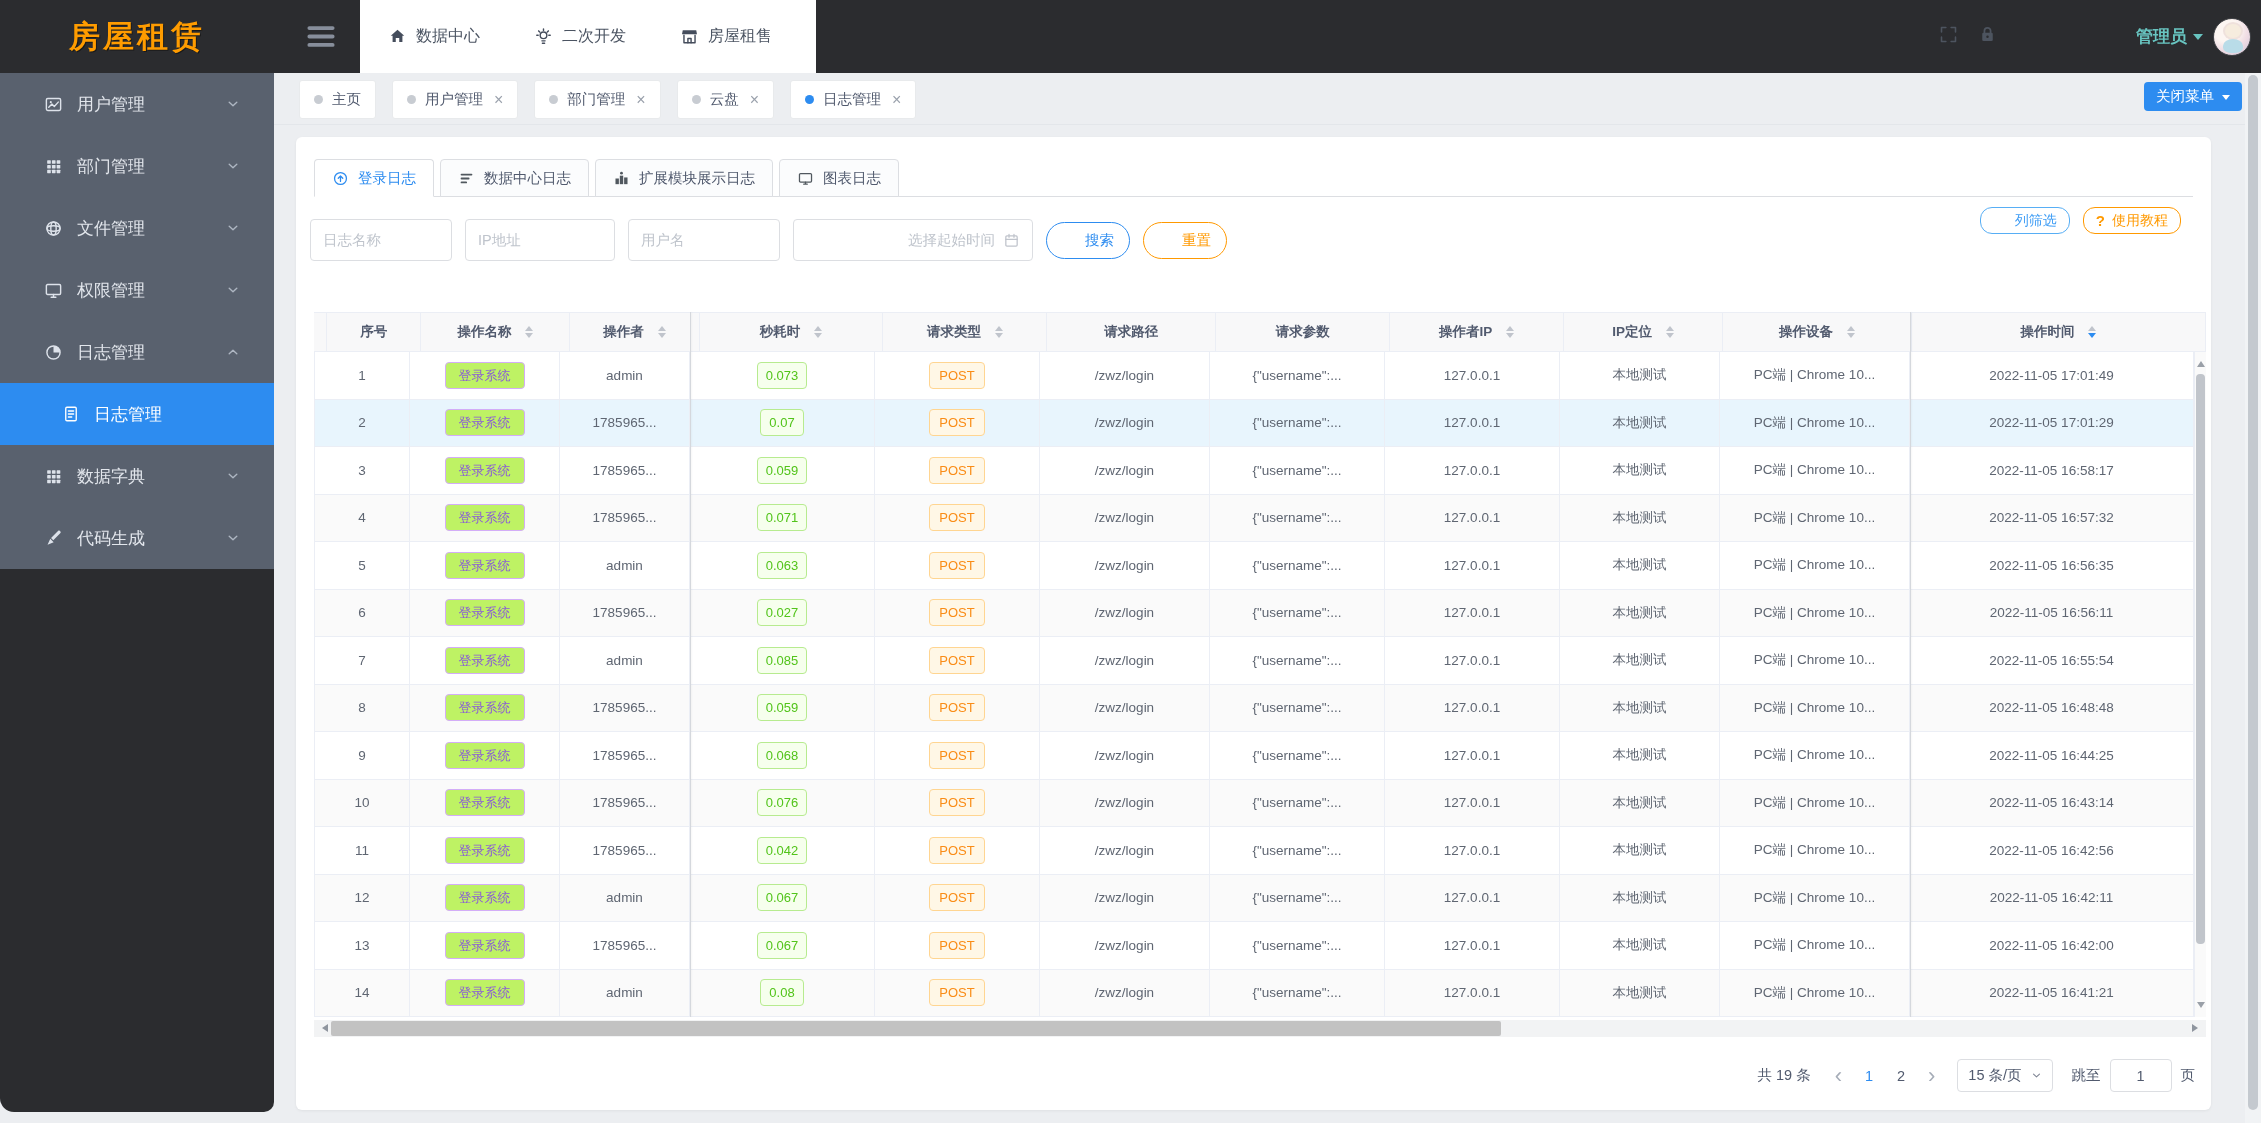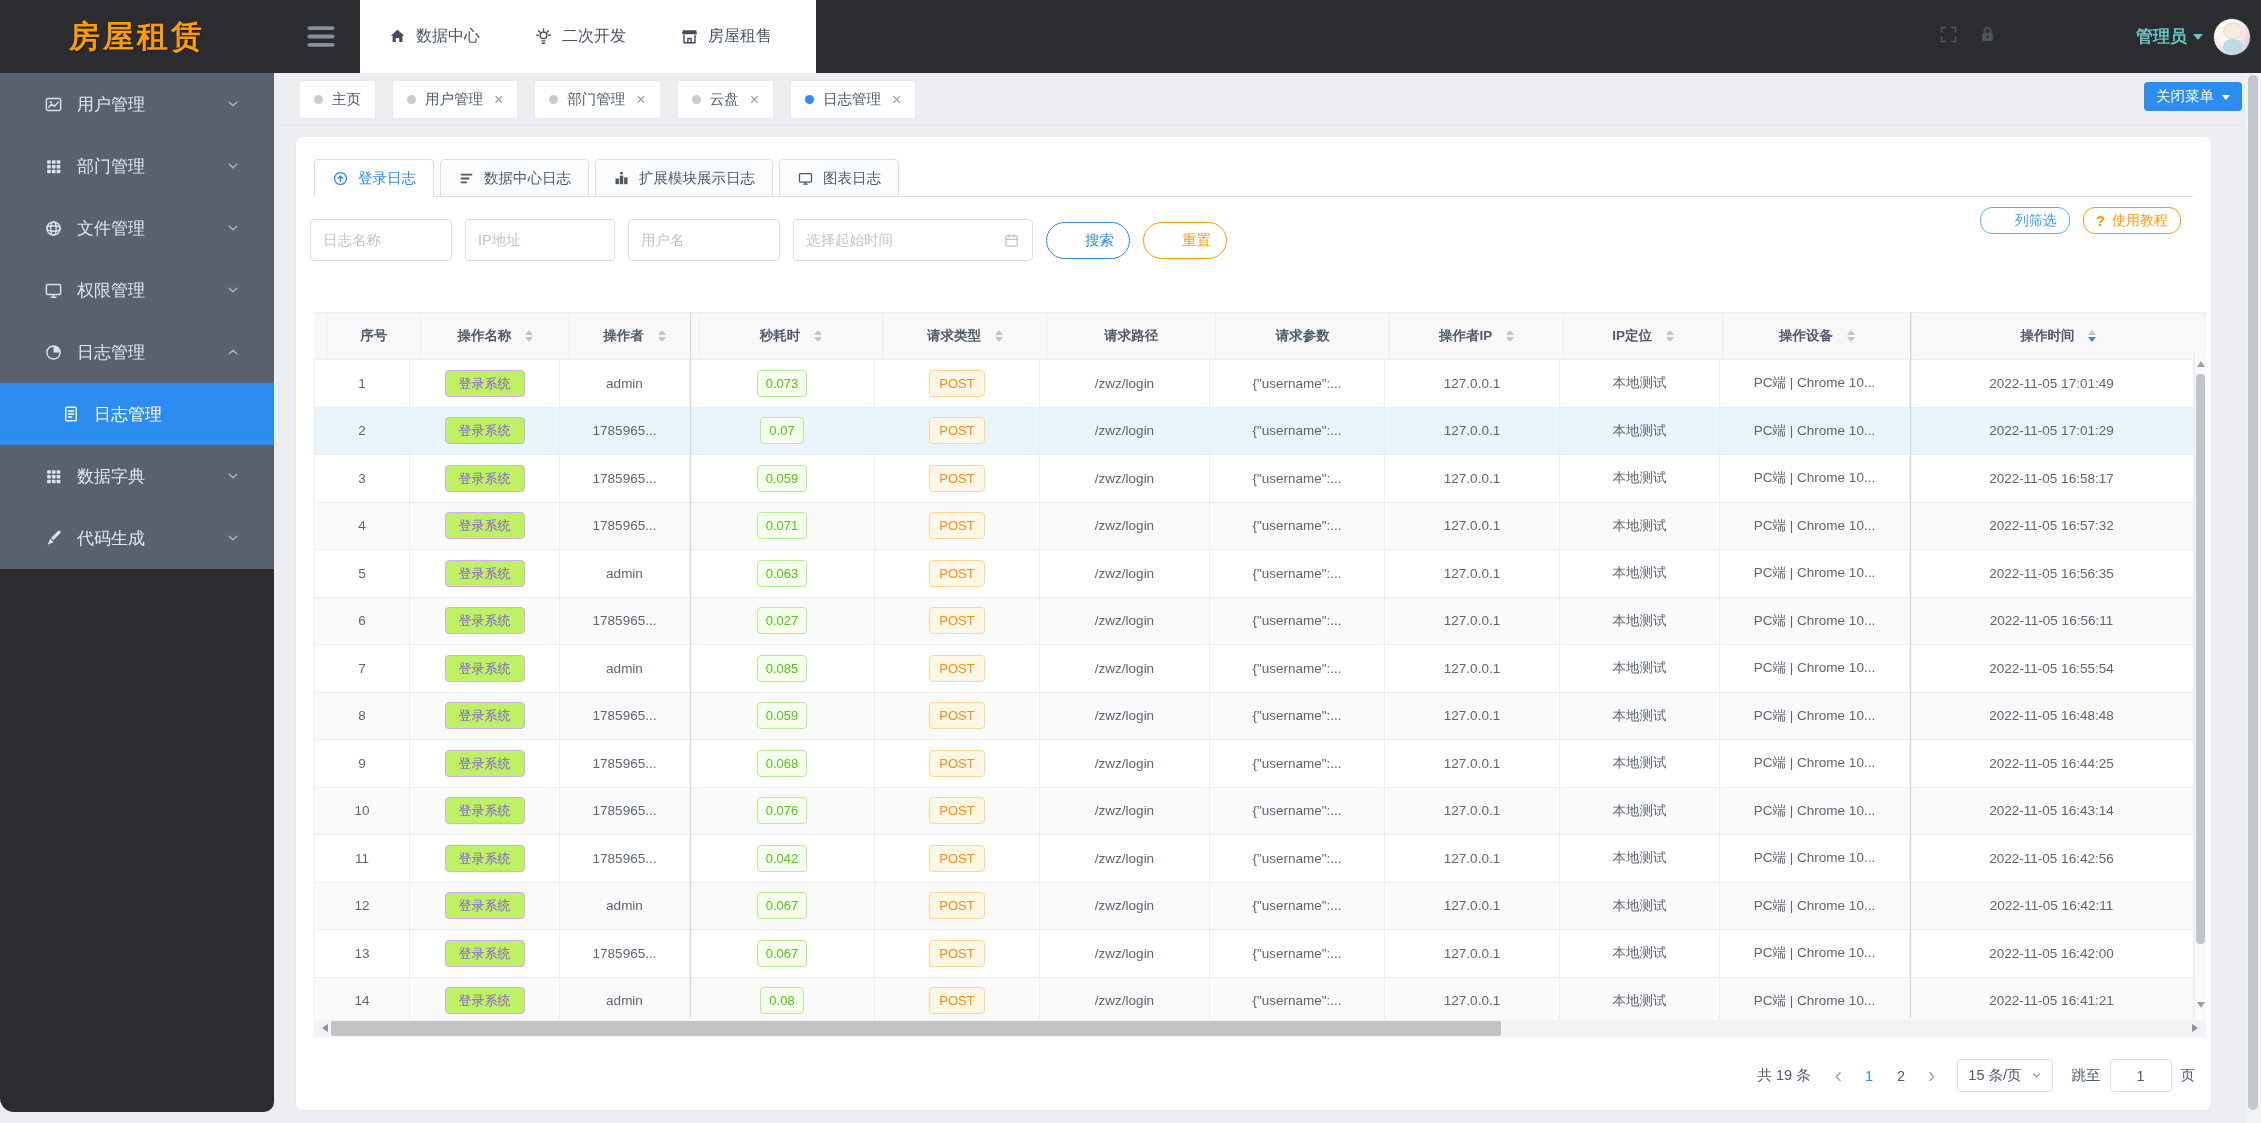--- a/index.html
+++ b/index.html
@@ -69,21 +69,21 @@
   .pill-btn .icon { width:16px; height:16px; }
   #rightbtns { position:absolute; right:30px; top:70px; display:flex; gap:13px; }
   .soft-btn { height:27px; border-radius:12px; background:#fff; display:flex; align-items:center; gap:7px; padding:0 12px; font-size:14px; cursor:pointer; font-family:inherit; }
   #colfilter-btn { border:1px solid #57aef5; color:#3d9cf5; }
   #tutorial-btn { border:1px solid #ff9900; color:#ff9900; }
   .soft-btn .icon { width:15px; height:15px; }
   .qmark { font-weight:bold; font-size:15px; }
 
   
   #tablewrap { position:absolute; left:18px; top:175px; width:1892px; height:705px; font-size:13.5px; }
-  #thead { display:flex; height:48px; background:#f8f8f9; border-top:1px solid #ebeef5; border-bottom:1px solid #ebeef5;padding-left:12px; }
+  #thead { display:flex; height:40px; background:#f8f8f9; border-top:1px solid #ebeef5; border-bottom:1px solid #ebeef5;padding-left:12px; }
   .th { display:flex; align-items:center; justify-content:center; font-weight:bold; color:#515a6e; border-right:1px solid #ebeef5; height:100%; cursor:default; }
   .th.sortable { cursor:pointer;gap:9px; }
   .th:first-child { border-left:1px solid #ebeef5; }
   .sort { display:inline-flex; flex-direction:column; margin-left:5px; }
   .sort i { width:0; height:0; border:4px solid transparent; display:block; }
   .sort .up { border-bottom:5px solid #c0c4cc; margin-bottom:2px; }
   .sort .dn { border-top:5px solid #c0c4cc; }
   .sort .dn.on { border-top-color:#2d8cf0; }
   #tbody .trow { display:flex; height:47.5px; background:#fff; border-bottom:1px solid #ebeef5; }
   #tbody .trow.stripe { background:#fafafa; }
@@ -411,21 +411,21 @@
 
     <div class="f-input" style="width: 142px;">
         <span class="ph">日志名称</span>
       </div>
       <div class="f-input" style="width: 150px;">
         <span class="ph">IP地址</span>
       </div>
       <div class="f-input" style="width: 152px;">
         <span class="ph">用户名</span>
       </div>
-      <div class="f-input" style="width: 240px;">
+      <div class="f-input" style="width: 240px; justify-content: flex-end;">
         <span class="ph">选择起始时间</span>
         <span class="icon f-ic">
           <svg viewBox="0 0 24 24">
             <g fill="none" stroke="currentColor" stroke-width="1.8" stroke-linecap="round" stroke-linejoin="round">
               <rect x="4" y="5.5" width="16" height="14.5" rx="1.5"></rect>
               <path d="M4 10.5h16M8.5 3.5v4M15.5 3.5v4"></path>
             </g>
           </svg>
         </span>
       </div>

